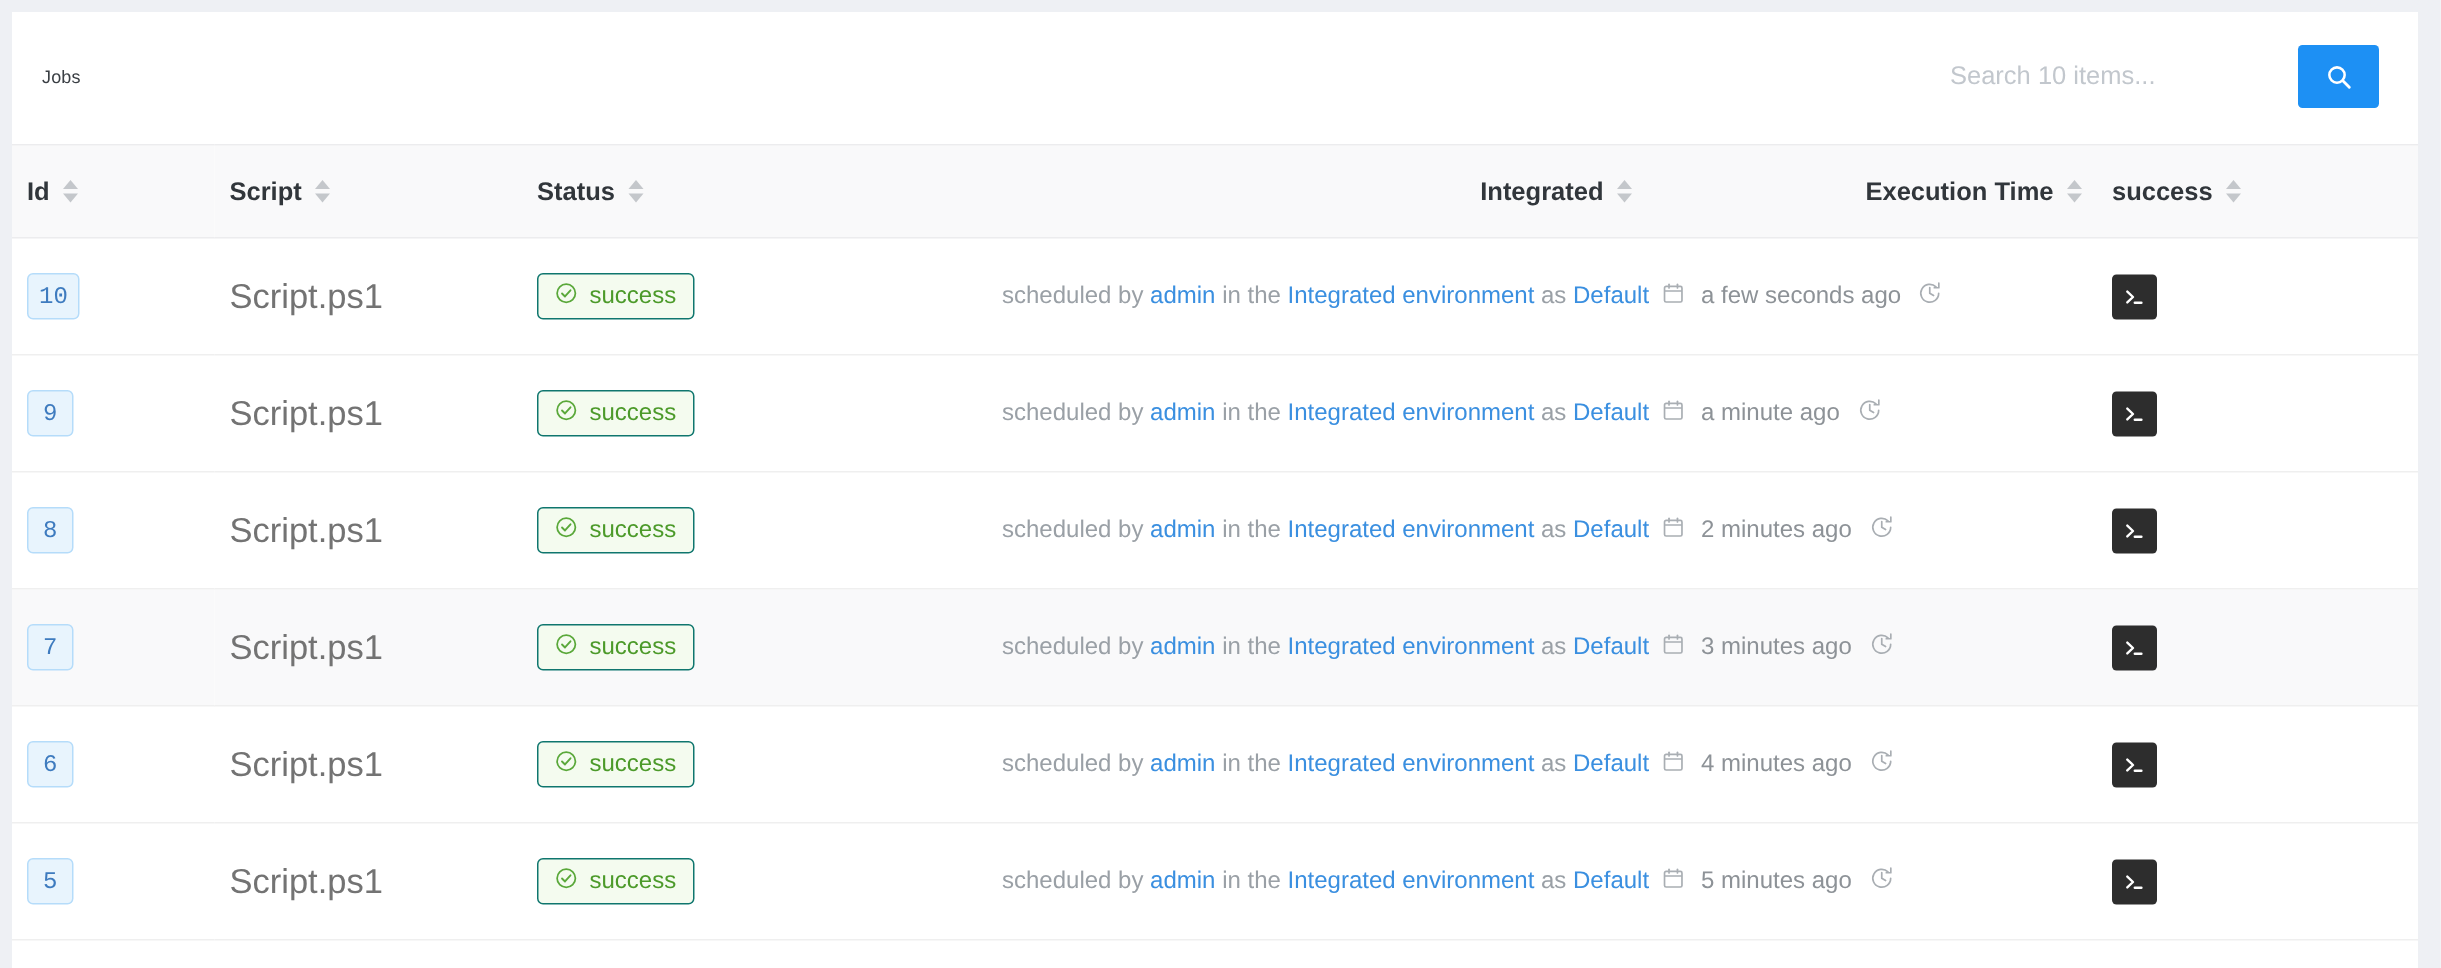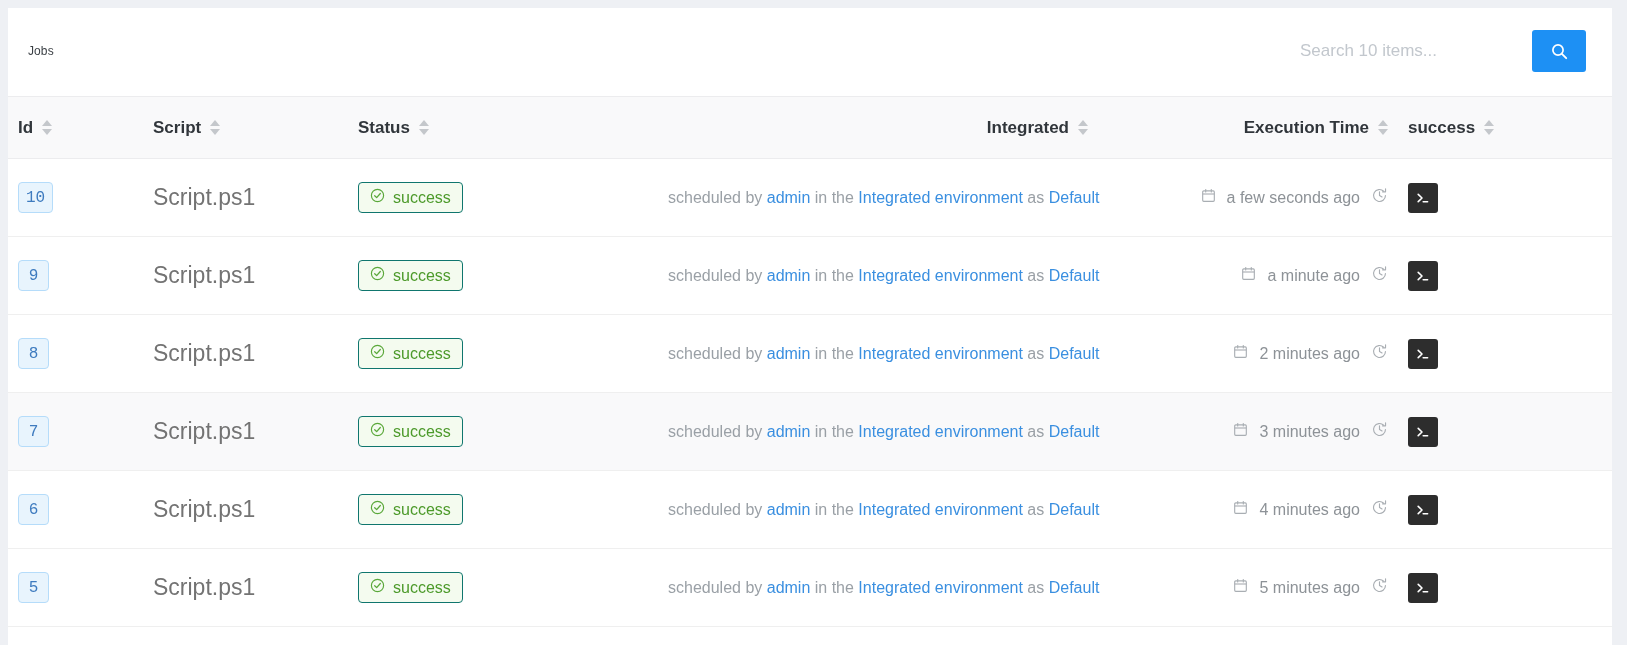--- a/index.html
+++ b/index.html
@@ -183,21 +183,21 @@
   .desc a {
     color: #3a8fe0;
     text-decoration: none;
     cursor: pointer;
   }
 
   
   .exec {
     display: flex;
     align-items: center;
-    justify-content: flex-end;
+    justify-content: flex-start;
     gap: 11px;
     white-space: nowrap;
   }
   .exec .when { font-size: 16px; color: #8d9297; }
 
   
   .term-btn {
     width: 30px;
     height: 30px;
     background: #2d2d2d;

